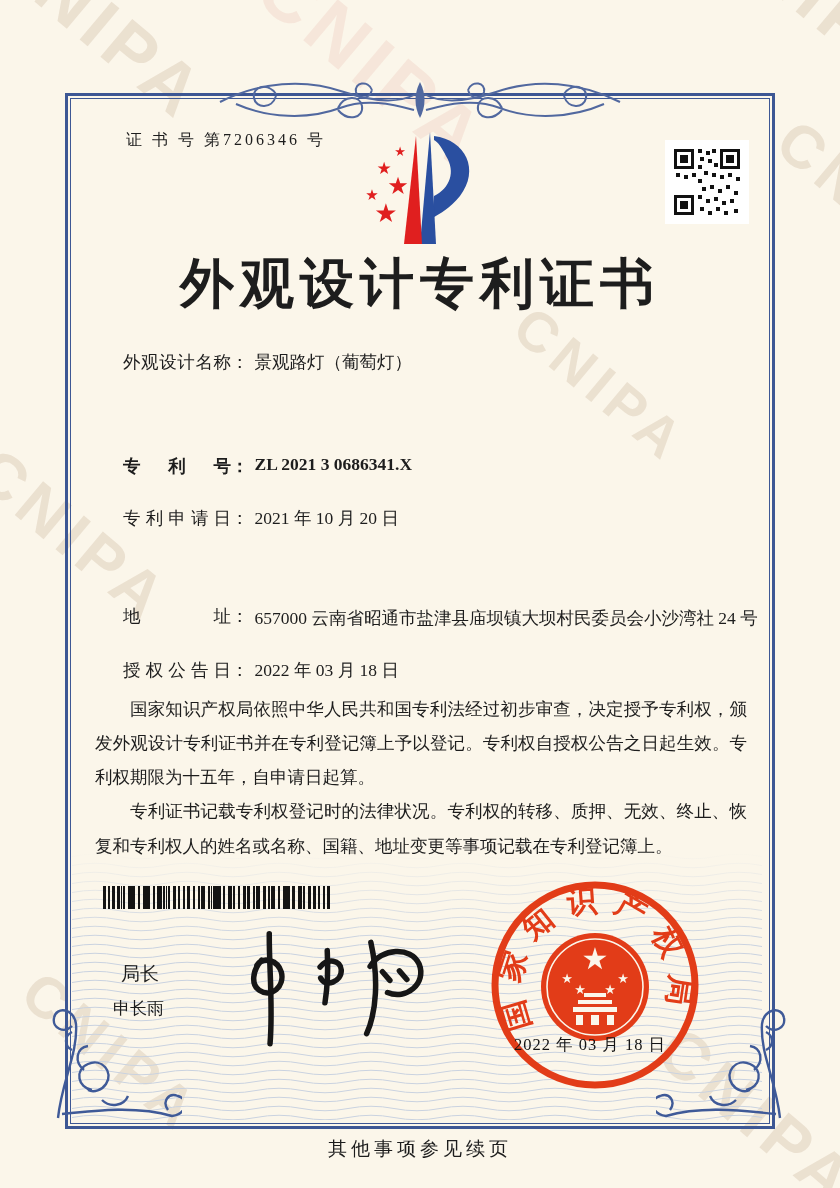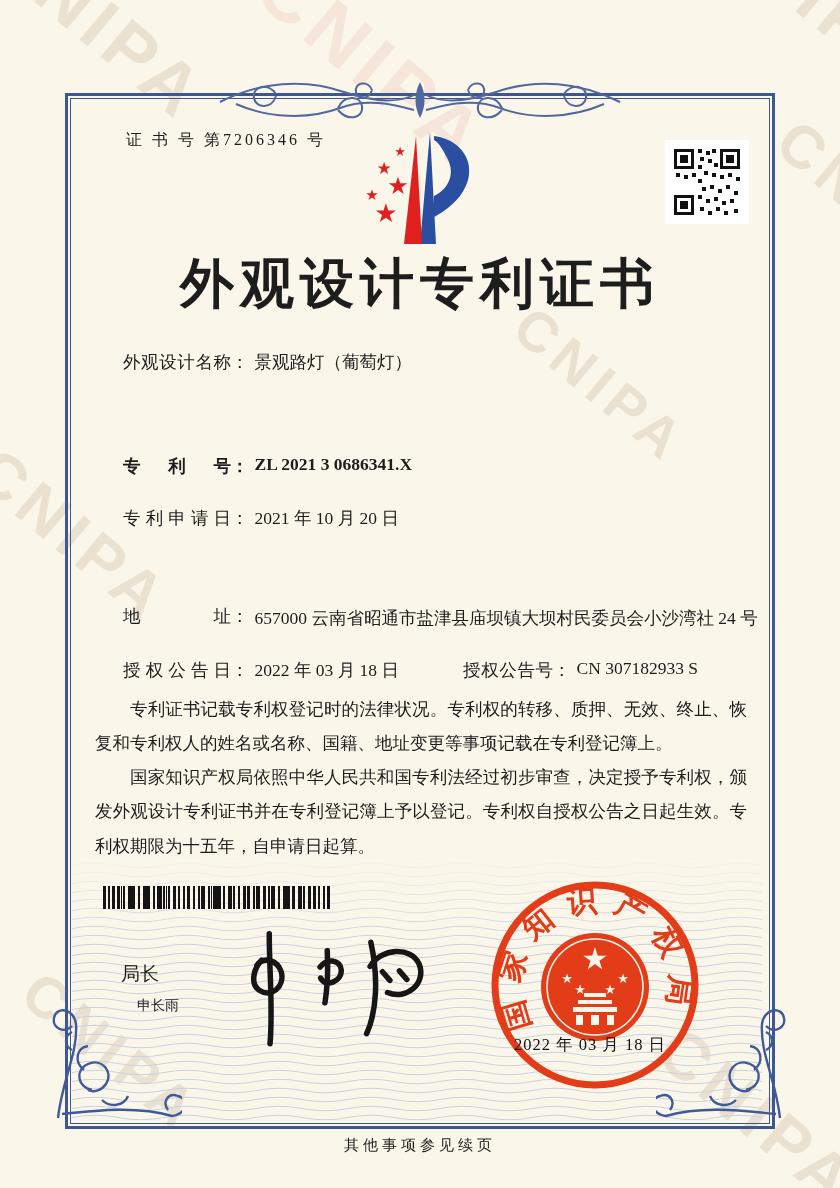--- a/index.html
+++ b/index.html
@@ -65,31 +65,31 @@
   
   .barcode{
     position:absolute; left:103px; top:886px; width:228px; height:23px;
     background:
       repeating-linear-gradient(90deg,#141414 0 2px,transparent 2px 5px),
       repeating-linear-gradient(90deg,#141414 0 1px,transparent 1px 9px),
       repeating-linear-gradient(90deg,#141414 0 3px,transparent 3px 14px);
   }
   
   .signer-title{position:absolute; left:113px; top:961px; font-size:19px; font-family:"Liberation Sans","DejaVu Sans",sans-serif;margin-left:8px;}
-  .signer-name{position:absolute; left:113px; top:997px; font-size:14px; font-family:"Liberation Sans","DejaVu Sans",sans-serif;margin-left:24px;}
+  .signer-name{position:absolute; left:113px; top:997px; font-size:17px; font-family:"Liberation Sans","DejaVu Sans",sans-serif;}
   .signature{position:absolute; left:225px; top:922px;}
   
   .seal{position:absolute; left:487px; top:877px;}
   .seal-date{
     position:absolute; left:500px; top:1034px; width:180px; text-align:center;
     font-size:16.5px; letter-spacing:1px; color:#141414; z-index:5;
   }
   
   .page-info{position:absolute; left:0; right:0; top:1085px; text-align:center; font-size:14.5px; letter-spacing:3px;}
-  .footer-note{position:absolute; left:0; right:0; top:1136px; text-align:center; font-size:15px; letter-spacing:4px;}
+  .footer-note{position:absolute; left:0; right:0; top:1136px; text-align:center; font-size:19px; letter-spacing:4px;}
 </style>
 </head>
 <body>
 
 <div class="page">
 
   <div class="wm wm-1">CNIPA</div>
   <div class="wm wm-2">CNIPA</div>
   <div class="wm wm-3">CNIPA</div>
   <div class="wm wm-4">CNIPA</div>
@@ -225,28 +225,25 @@
     <span class="lbl">专利号</span><span class="colon">：</span><span class="val">ZL 2021 3 0686341.X</span>
   </div>
   <div class="row r4">
     <span class="lbl">专利申请日</span><span class="colon">：</span><span class="val">2021 年 10 月 20 日</span>
   </div>
   <div class="row r6">
     <span class="lbl">地址</span><span class="colon">：</span><span class="val">657000 云南省昭通市盐津县庙坝镇大坝村民委员会小沙湾社 24 号</span>
   </div>
   <div class="row r7">
     <span class="lbl">授权公告日</span><span class="colon">：</span><span class="val">2022 年 03 月 18 日</span>
-    <span class="grp2">
-      <span class="lbl">授权公告号</span><span class="colon">：</span><span class="val">CN 307182933 S</span>
-    </span>
   </div>
 
   <div class="body-text">
+    <p>国家知识产权局依照中华人民共和国专利法经过初步审查，决定授予专利权，颁发外观设计专利证书并在专利登记簿上予以登记。专利权自授权公告之日起生效。专利权期限为十五年，自申请日起算。</p>
     <p>专利证书记载专利权登记时的法律状况。专利权的转移、质押、无效、终止、恢复和专利权人的姓名或名称、国籍、地址变更等事项记载在专利登记簿上。</p>
-    <p>国家知识产权局依照中华人民共和国专利法经过初步审查，决定授予专利权，颁发外观设计专利证书并在专利登记簿上予以登记。专利权自授权公告之日起生效。专利权期限为十五年，自申请日起算。</p>
   </div>
 
   <div class="barcode"></div>
 
   <div class="signer-title">局长</div>
   <div class="signer-name">申长雨</div>
 
   <svg class="signature" width="230" height="125" viewBox="0 0 230 125">
     <g fill="none" stroke="#161616" stroke-width="5.5" stroke-linecap="round" transform="rotate(-3 115 62)">
       <path d="M38,34 C28,44 26,58 34,64 C46,73 60,61 57,47 C54,35 40,30 33,39"></path>

